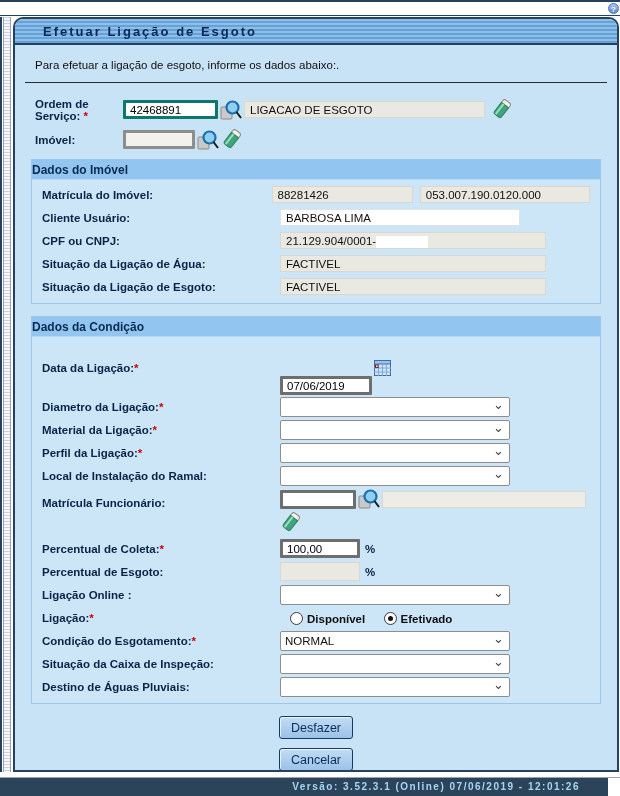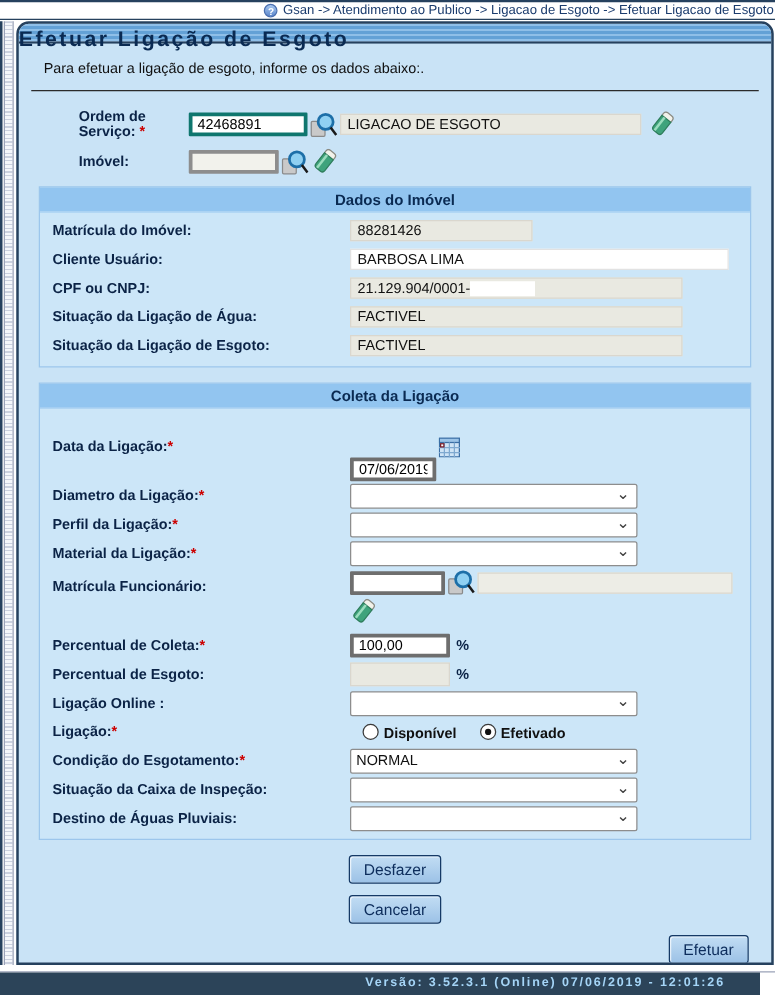--- a/index.html
+++ b/index.html
@@ -34,53 +34,54 @@
     background: repeating-linear-gradient(180deg,#CBD1DF 0 1px,#F5F7FB 1px 3px);
     border-left: 1px solid #9AA2B8; border-right: 1px solid #9AA2B8;
   }
   
   .window {
     position: absolute; left: 13px; right: 1px; top: 17px; bottom: 24px;
     border: 2px solid #26415E; border-radius: 10px 10px 0 0;
     background: #C9E3F6; overflow: hidden;
   }
   .titlebar {
-    height: 16px; line-height: 25px;
+    height: 26px; line-height: 25px;
     background: repeating-linear-gradient(180deg,#8FBFE8 0 2px,#63A1D6 2px 4px);
     border-bottom: 2px solid #26415E; border-radius: 8px 8px 0 0;
-    color: #0A2A52; font-size: 17px; font-weight: bold; letter-spacing: 2px;
+    color: #0A2A52; font-size: 13px; font-weight: bold; letter-spacing: 2px;
+    padding-left: 28px;
   }
   .body { padding: 12px 8px 0 8px; }
   .intro { font-size: 11.5px; color: #101010; padding: 2px 4px 0 12px; }
   .rule { border: none; border-top: 1px solid #2B2B2B; margin: 11px 2px 10px 2px; }
 
   
   .row { display: flex; align-items: center; min-height: 23px; padding: 0 0 0 12px; }
   .lbl { font-size: 11.5px; font-weight: bold; color: #0B2346; }
-  .lbl-top { width: 88px; margin-left: 28px; }
+  .lbl-top { width: 88px; }
   .lbl-sec { width: 238px; }
   .req { color: #CC0000; font-weight: bold; }
   .txt {
     height: 19px; border: 3px solid #0f766e; background: #fff;
     font: 11.5px "Liberation Sans", sans-serif; padding: 0 4px; border-radius: 1px;
   }
   .ro {
     height: 17px; line-height: 16px; background: #E9E9E1;
     border: 1px solid #DAD7CE; font-size: 11.5px; color: #101010;
     padding: 0 5px; overflow: hidden; white-space: nowrap;
   }
   .ro.white { background: #ffffff; border-color: #E2E2E2; }
   .redact { display: inline-block; width: 52px; height: 12px; background: #fff; vertical-align: middle; }
   .icon-btn { display: inline-flex; align-items: center; cursor: pointer; margin: 0 2px; }
   .suffix { font-size: 11.5px; font-weight: bold; color: #0B2346; margin-left: 5px; }
 
   
   .section { border: 1px solid #9CC6EC; margin: 6px 8px 0 8px; background: #CCE6F8; }
   .sec-header {
-    height: 20px; line-height: 20px; text-align: center;
+    height: 20px; line-height: 20px; text-align: left;
     background: #92C5F0; border-bottom: 1px solid #B5D8F4;
     font-size: 12px; font-weight: bold; color: #0A2A52;
   }
   .sec-body { padding: 3px 10px 5px 10px; }
   .sec-body .row { padding-left: 0; }
 
   
   .sel { position: relative; display: inline-block; width: 230px; }
   .sel select {
     appearance: none; -webkit-appearance: none; width: 100%; height: 20px;
@@ -124,21 +125,20 @@
     line-height: 18px; text-align: right; padding-right: 28px;
   }
 </style>
 </head>
 <body>
 
 <div class="topline"></div>
 
 <div class="breadcrumb-bar">
   <span class="help-icon">?</span>
-  <span class="crumb-text">Gsan -&gt; Atendimento ao Publico -&gt; Ligacao de Esgoto -&gt; Efetuar Ligacao de Esgoto</span>
 </div>
 
 <div class="left-navy"></div>
 <div class="left-ridge"></div>
 
 <div class="window">
   <div class="titlebar">
     <span>Efetuar Ligação de Esgoto</span>
   </div>
 
@@ -190,47 +190,48 @@
   </svg>
 </span>
     </div>
 
     <div class="section">
       <div class="sec-header">Dados do Imóvel</div>
       <div class="sec-body">
         <div class="row">
           <div class="lbl lbl-sec">Matrícula do Imóvel:</div>
           <div class="ro" style="width:146px">88281426</div>
+          <div class="ro" style="width:176px;margin-left:7px">053.007.190.0120.000</div>
         </div>
         <div class="row">
           <div class="lbl lbl-sec">Cliente Usuário:</div>
-          <div class="ro white" style="width:303px">BARBOSA LIMA</div>
+          <div class="ro white" style="width:240px">BARBOSA LIMA</div>
         </div>
         <div class="row">
           <div class="lbl lbl-sec">CPF ou CNPJ:</div>
           <div class="ro" style="width:266px"><span>21.129.904/0001-</span><span class="redact"></span></div>
         </div>
         <div class="row">
           <div class="lbl lbl-sec">Situação da Ligação de Água:</div>
           <div class="ro" style="width:266px">FACTIVEL</div>
         </div>
         <div class="row">
           <div class="lbl lbl-sec">Situação da Ligação de Esgoto:</div>
           <div class="ro" style="width:266px">FACTIVEL</div>
         </div>
       </div>
     </div>
 
     <div class="section" style="margin-top:12px">
-      <div class="sec-header">Coleta da Ligação</div>
+      <div class="sec-header">Dados da Condição</div>
       <div class="sec-body">
 
         <div class="row">
           <div class="lbl lbl-sec"><span>Data da Ligação:</span><span class="req">*</span></div>
-          <input class="txt" style="width: 69px; border-color: rgb(110, 110, 110); margin-top: 36px;" value="07/06/2019">
+          <input class="txt" style="width: 92px; border-color: rgb(110, 110, 110); margin-top: 36px;" value="07/06/2019">
           <span class="icon-btn">
   <svg width="17" height="16" viewBox="0 0 17 16">
     <rect x="0.5" y="0.5" width="16" height="15" fill="#CFE4F6" stroke="#3A6EA5"></rect>
     <rect x="0.5" y="0.5" width="16" height="3.5" fill="#9CC4E8" stroke="#3A6EA5"></rect>
     <g stroke="#7FA9D0" stroke-width="1">
       <line x1="4.5" y1="4" x2="4.5" y2="16"></line>
                   <line x1="8.5" y1="4" x2="8.5" y2="16"></line>
                   <line x1="12.5" y1="4" x2="12.5" y2="16"></line>
       <line x1="0" y1="8" x2="17" y2="8"></line>
                   <line x1="0" y1="12" x2="17" y2="12"></line>
@@ -239,29 +240,33 @@
   </svg>
 </span>
         </div>
 
         <div class="row">
           <div class="lbl lbl-sec"><span>Diametro da Ligação:</span><span class="req">*</span></div>
           <span class="sel"><select><option></option></select></span>
         </div>
 
         <div class="row">
+          <div class="lbl lbl-sec"><span>Material da Ligação:</span><span class="req">*</span></div>
+          <span class="sel"><select><option></option></select></span>
+        </div>
+
+        <div class="row">
           <div class="lbl lbl-sec"><span>Perfil da Ligação:</span><span class="req">*</span></div>
           <span class="sel"><select><option></option></select></span>
         </div>
 
         <div class="row">
-          <div class="lbl lbl-sec"><span>Material da Ligação:</span><span class="req">*</span></div>
-          <span class="sel"><select><option></option></select></span>
-        </div>
-
+          <div class="lbl lbl-sec">Local de Instalação do Ramal:</div>
+          <span class="sel"><select><option></option></select></span>
+        </div>
 
         <div class="row" style="align-items:flex-start;min-height:46px;padding-top:2px">
           <div class="lbl lbl-sec" style="padding-top:8px">Matrícula Funcionário:</div>
           <div>
             <div style="display:flex;align-items:center">
               <input class="txt" style="width: 76px; border-color: rgb(110, 110, 110);" value="">
               <span class="icon-btn">
   <svg width="22" height="20" viewBox="0 0 22 20">
     <rect x="1" y="7" width="11" height="12" rx="1" fill="#C9C9C9" stroke="#8A8A8A"></rect>
     <circle cx="12.5" cy="7.5" r="6" fill="#8FD0F2" stroke="#1D6FA8" stroke-width="2.2"></circle>

